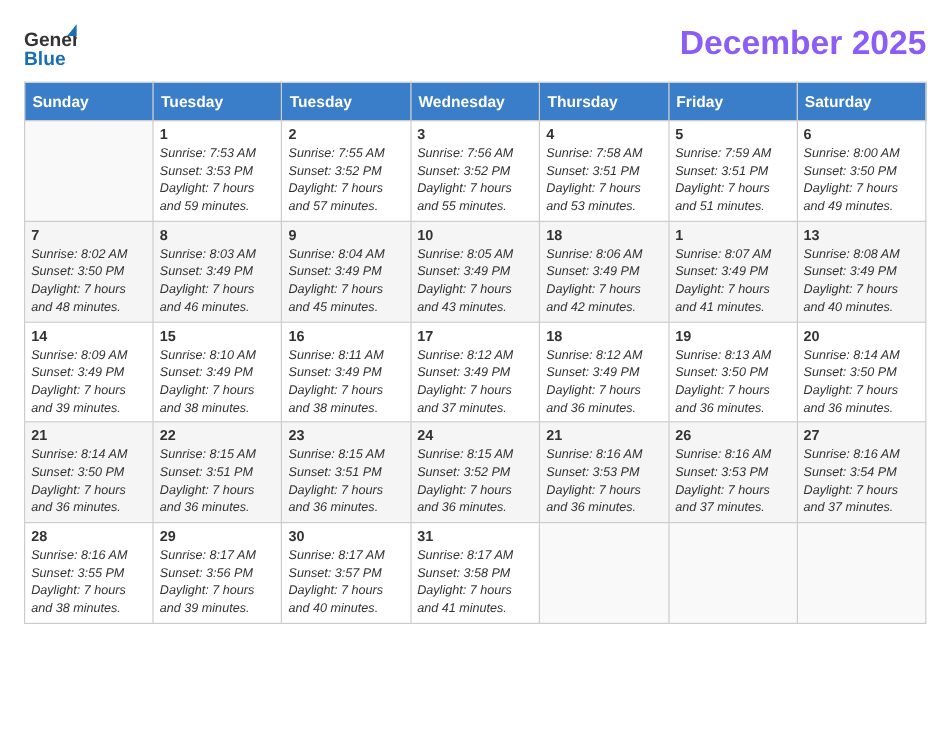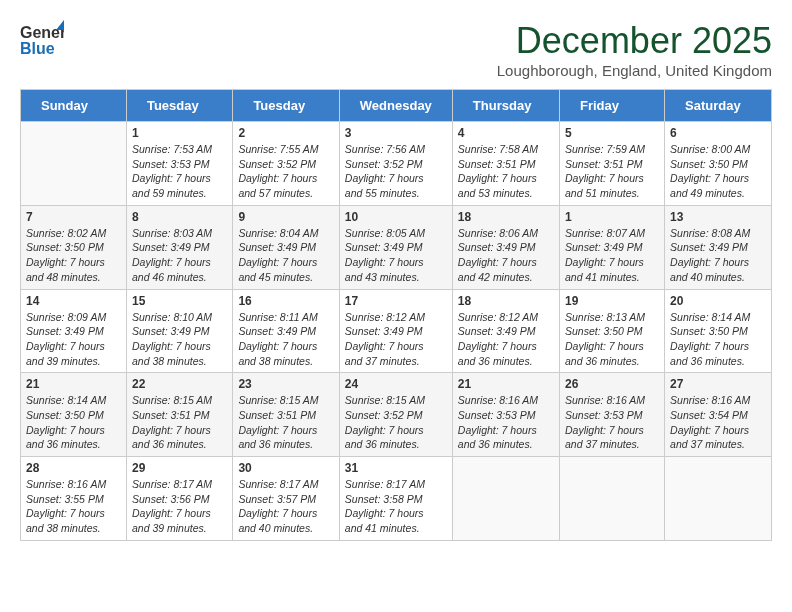--- a/index.html
+++ b/index.html
@@ -16,37 +16,37 @@
       align-items: flex-start;
       margin-bottom: 10px;
     }
     .logo-wrapper {
       display: flex;
       align-items: center;
       gap: 4px;
     }
     .title-block { text-align: right; }
     .month-title {
-      font-size: 36px;
-      font-weight: normal;
-      color: #14532d;
+      font-size: 28px;
+      font-weight: bold;
+      color: #8b5cf6;
     }
     .location {
       font-size: 15px;
       color: #555;
     }
     table {
       width: 100%;
       border-collapse: collapse;
       font-size: 11px;
     }
     thead tr th {
       background-color: #3a7dc9;
       color: #fff;
-      padding: 8px 20px;
+      padding: 8px 6px;
       text-align: left;
       font-size: 13px;
       font-weight: bold;
       border: 1px solid #ccc;
     }
     tbody tr td {
       border: 1px solid #ccc;
       vertical-align: top;
       padding: 4px 5px;
       height: 80px;
@@ -78,21 +78,20 @@
 <div class="header">
   <div class="logo-wrapper">
     <svg width="44" height="38" viewBox="0 0 44 38">
       <text x="0" y="18" font-size="16" font-weight="bold" fill="#333" font-family="Arial">General</text>
       <text x="0" y="34" font-size="16" font-weight="bold" fill="#1a6eb5" font-family="Arial">Blue</text>
       <polygon points="36,10 44,10 44,0" fill="#1a6eb5"></polygon>
     </svg>
   </div>
   <div class="title-block">
     <div class="month-title">December 2025</div>
-    <div class="location">Loughborough, England, United Kingdom</div>
   </div>
 </div>
 
 <table>
   <thead>
     <tr id="header-row">
         <th>Sunday</th>
         <th>Tuesday</th>
         <th>Tuesday</th>
         <th>Wednesday</th>

